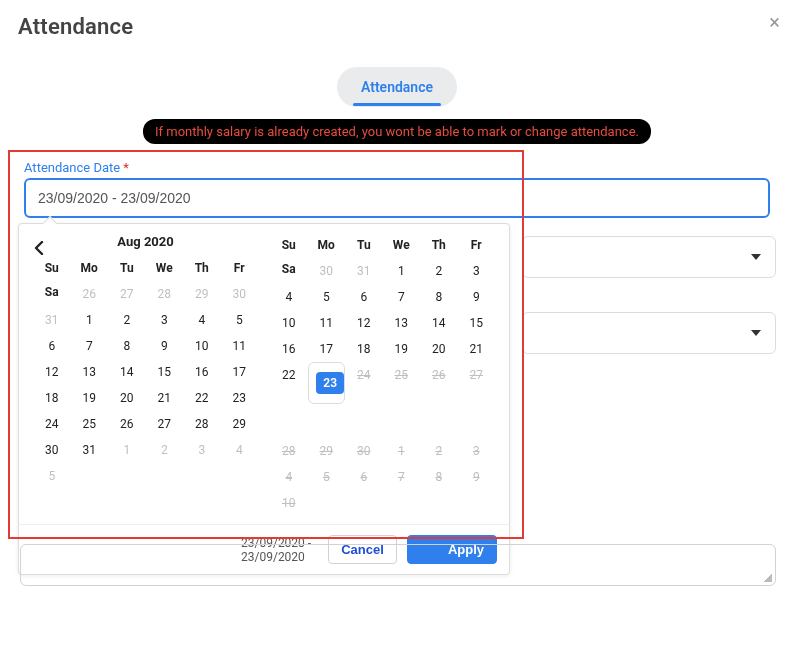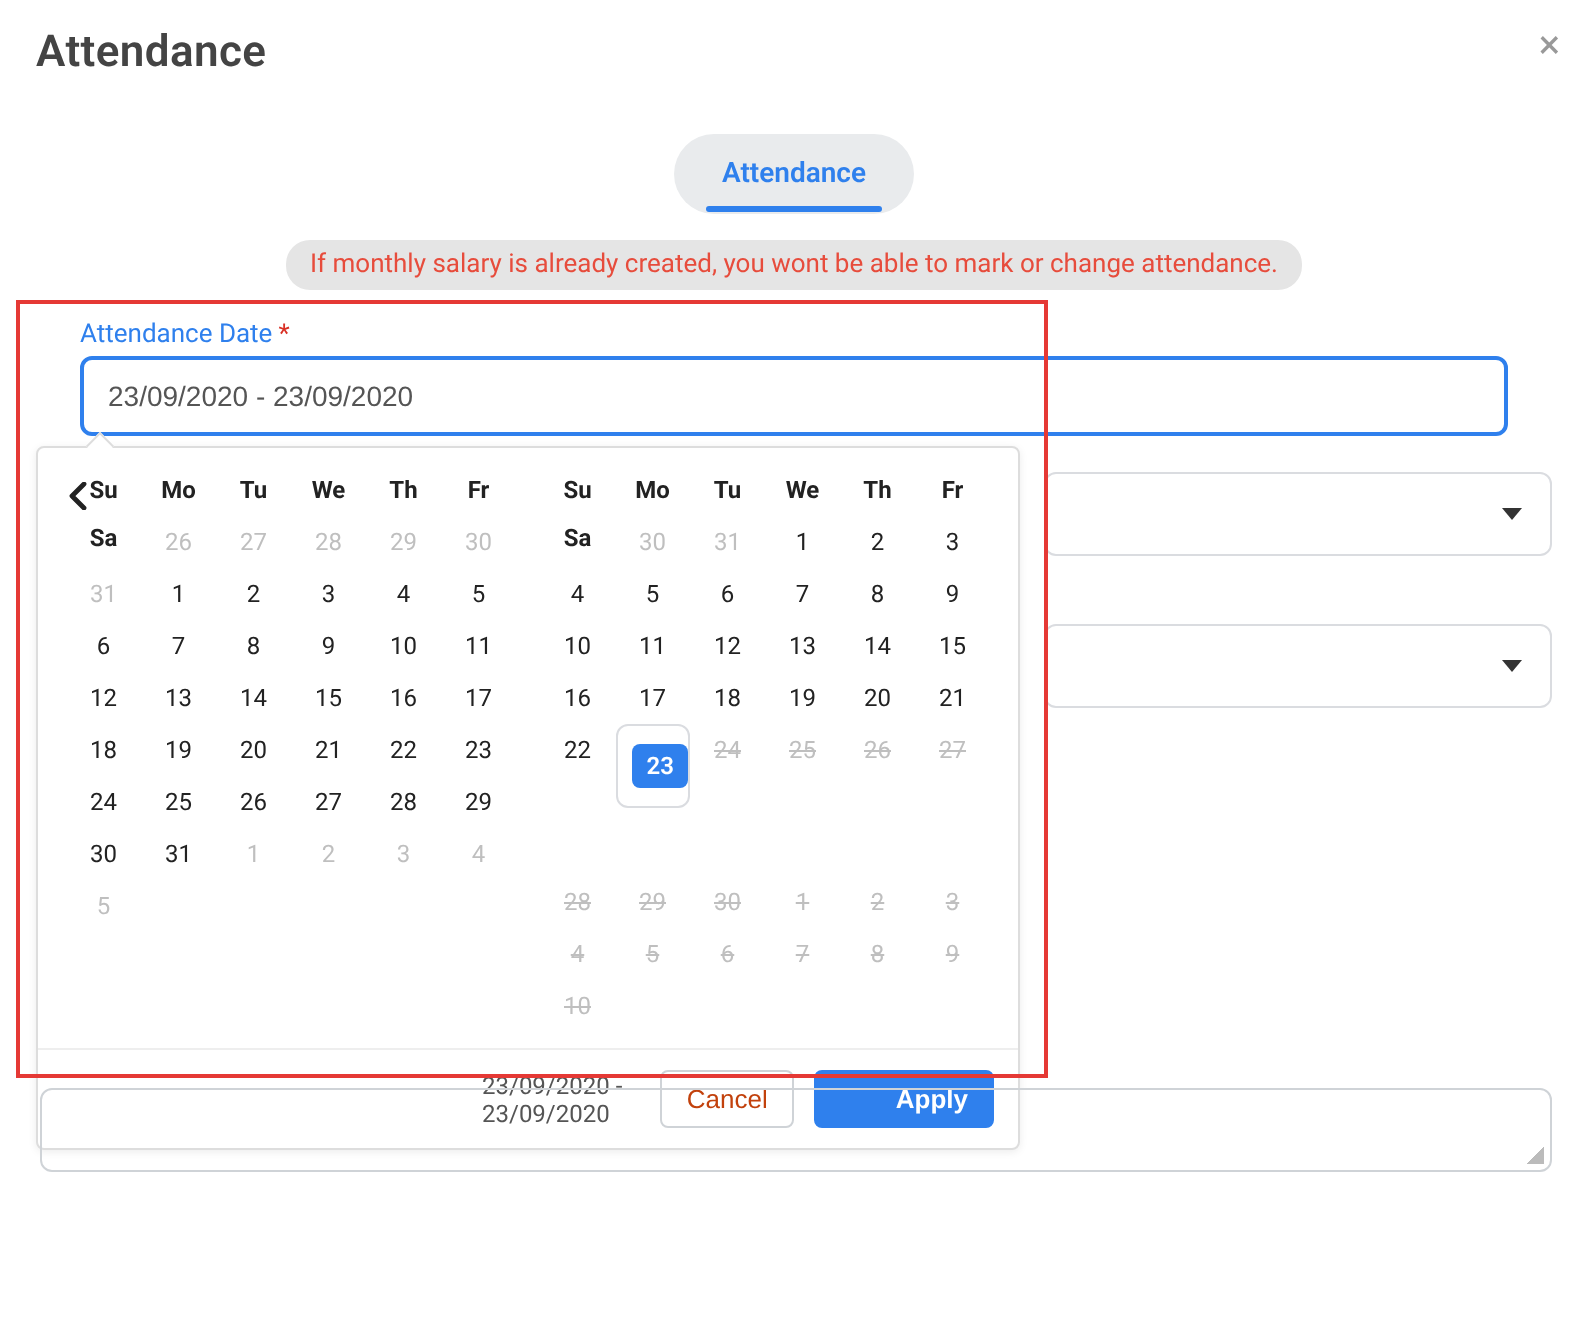--- a/index.html
+++ b/index.html
@@ -5,44 +5,44 @@
   * { box-sizing: border-box; margin: 0; padding: 0; }
   body { font-family: -apple-system, BlinkMacSystemFont, "Segoe UI", Roboto, Arial, sans-serif; background: #fff; color: #333; width: 794px; height: 665px; position: relative; padding: 14px 18px; }
   .page-title { font-size: 22px; font-weight: 600; color: #444; letter-spacing: .2px; }
   .close-x { position: absolute; top: 10px; right: 14px; font-size: 20px; color: #999; cursor: pointer; }
   .tabs-wrap { display:flex; justify-content:center; margin-top: 28px; }
   .tabs-pill { background: #e9ebed; border-radius: 22px; display: inline-flex; padding: 2px 6px; }
   .tab { padding: 10px 18px; font-size: 14px; font-weight: 600; border-radius: 20px; color:#9aa0a6; cursor:pointer; display:flex; align-items:center; }
   .tab.active { color: #2f80ed; position: relative; }
   .tab.active::after { content:""; position:absolute; left:10px; right:10px; bottom:-1px; height:3px; background:#2f80ed; border-radius:2px; }
   .warn { margin: 14px auto 0; text-align:center; }
-  .warn span { background:#e5e5e5; color:#e74c3c; font-size:13px; padding:5px 12px; border-radius:12px; }
+  .warn span { background:#000000; color:#e74c3c; font-size:13px; padding:5px 12px; border-radius:12px; }
   .highlight-box { border: 2px solid #e53935; position:absolute; left:8px; top:150px; width:516px; height:389px; pointer-events:none; }
-  .field-area { margin: 20px 20px 0; padding: 0 2px; position:relative; }
+  .field-area { margin: 20px 4px 0; padding: 0 2px; position:relative; }
   .field-label { font-size: 13px; color:#2f80ed; margin-bottom:3px; display:flex; align-items:center; }
   .req { color:#d93025; margin-left:3px; }
   .date-input { width:100%; border:2px solid #2f80ed; border-radius:6px; padding:10px 12px; font-size:14px; color:#555; outline:none; }
   .selects-col { position:absolute; left:522px; top:236px; width:254px; }
   .sel { height:42px; border:1px solid #dadce0; border-radius:6px; display:flex; align-items:center; justify-content:flex-end; padding:0 14px; margin-bottom:34px; cursor:pointer; }
   .caret { border-left:5px solid transparent; border-right:5px solid transparent; border-top:6px solid #333; }
   .picker { position:absolute; left:18px; top:223px; width:492px; background:#fff; border:1px solid #ddd; border-radius:4px; box-shadow:0 1px 4px rgba(0,0,0,.08); }
   .pointer { position:absolute; left:26px; top:-6px; width:10px; height:10px; background:#fff; border-left:1px solid #ddd; border-top:1px solid #ddd; transform:rotate(45deg); }
   .months { display:flex; padding:10px 8px 0; position:relative; }
   .prev-arrow { position:absolute; left:14px; top:16px; cursor:pointer; font-size:16px; font-weight:700; color:#333; }
   .month { flex:1; padding:0 6px 8px; }
   .mtitle { text-align:center; font-weight:700; font-size:13px; color:#222; margin-bottom:8px; }
   .grid { display:grid; grid-template-columns:repeat(6,1fr); text-align:center; font-size:12px; }
   .dow { font-weight:700; color:#222; padding:4px 0 6px; }
   .cell { padding:6px 0; cursor:pointer; color:#222; position:relative; }
   .cell.off { color:#bfbfbf; }
   .cell.strike { color:#bfbfbf; text-decoration:line-through; }
   .cell.sel span { background:#2f80ed; color:#fff; border-radius:4px; padding:4px 7px; font-weight:600; }
   .picker-footer { border-top:1px solid #eee; padding:10px 12px; display:flex; align-items:center; justify-content:flex-end; gap:10px; }
   .range-txt { font-size:12px; color:#555; margin-right:auto; padding-left:210px; }
-  .btn { border:1px solid #cfd3d7; background:#fff; color:#c2410c; padding:6px 12px; border-radius:4px; font-size:13px; font-weight:400; cursor:pointer; }
+  .btn { border:1px solid #cfd3d7; background:#fff; color:#1d4ed8; padding:6px 12px; border-radius:4px; font-size:13px; font-weight:700; cursor:pointer; }
   .btn.primary { background:#2f80ed; border-color:#2f80ed; color:#fff; font-weight:700;padding-left:40px; }
   .textarea-box { position:absolute; left:20px; top:544px; width:756px; height:42px; border:1px solid #cfd3d7; border-radius:6px; }
   .resize-tri { position:absolute; right:3px; bottom:3px; width:9px; height:9px; background:linear-gradient(135deg, transparent 50%, #bbb 50%); }
 </style>
 </head>
 <body>
 
 <div class="page-title">Attendance</div>
 <div class="close-x">×</div>
 
@@ -64,20 +64,21 @@
 
 <div class="picker">
   <div class="pointer"></div>
   <div class="months">
     <div class="prev-arrow">
       <svg width="12" height="14" viewBox="0 0 12 14">
           <path d="M9 1 L3 7 L9 13" stroke="#222" stroke-width="2.4" fill="none" stroke-linecap="round" stroke-linejoin="round"></path>
         </svg>
     </div>
     <div class="month">
+      <div class="mtitle">Aug 2020</div>
       <div class="grid" id="g0">
           <div class="dow">Su</div>
           <div class="dow">Mo</div>
           <div class="dow">Tu</div>
           <div class="dow">We</div>
           <div class="dow">Th</div>
           <div class="dow">Fr</div>
           <div class="dow">Sa</div>
           <div class="cell off"><span>26</span></div>
           <div class="cell off"><span>27</span></div>

